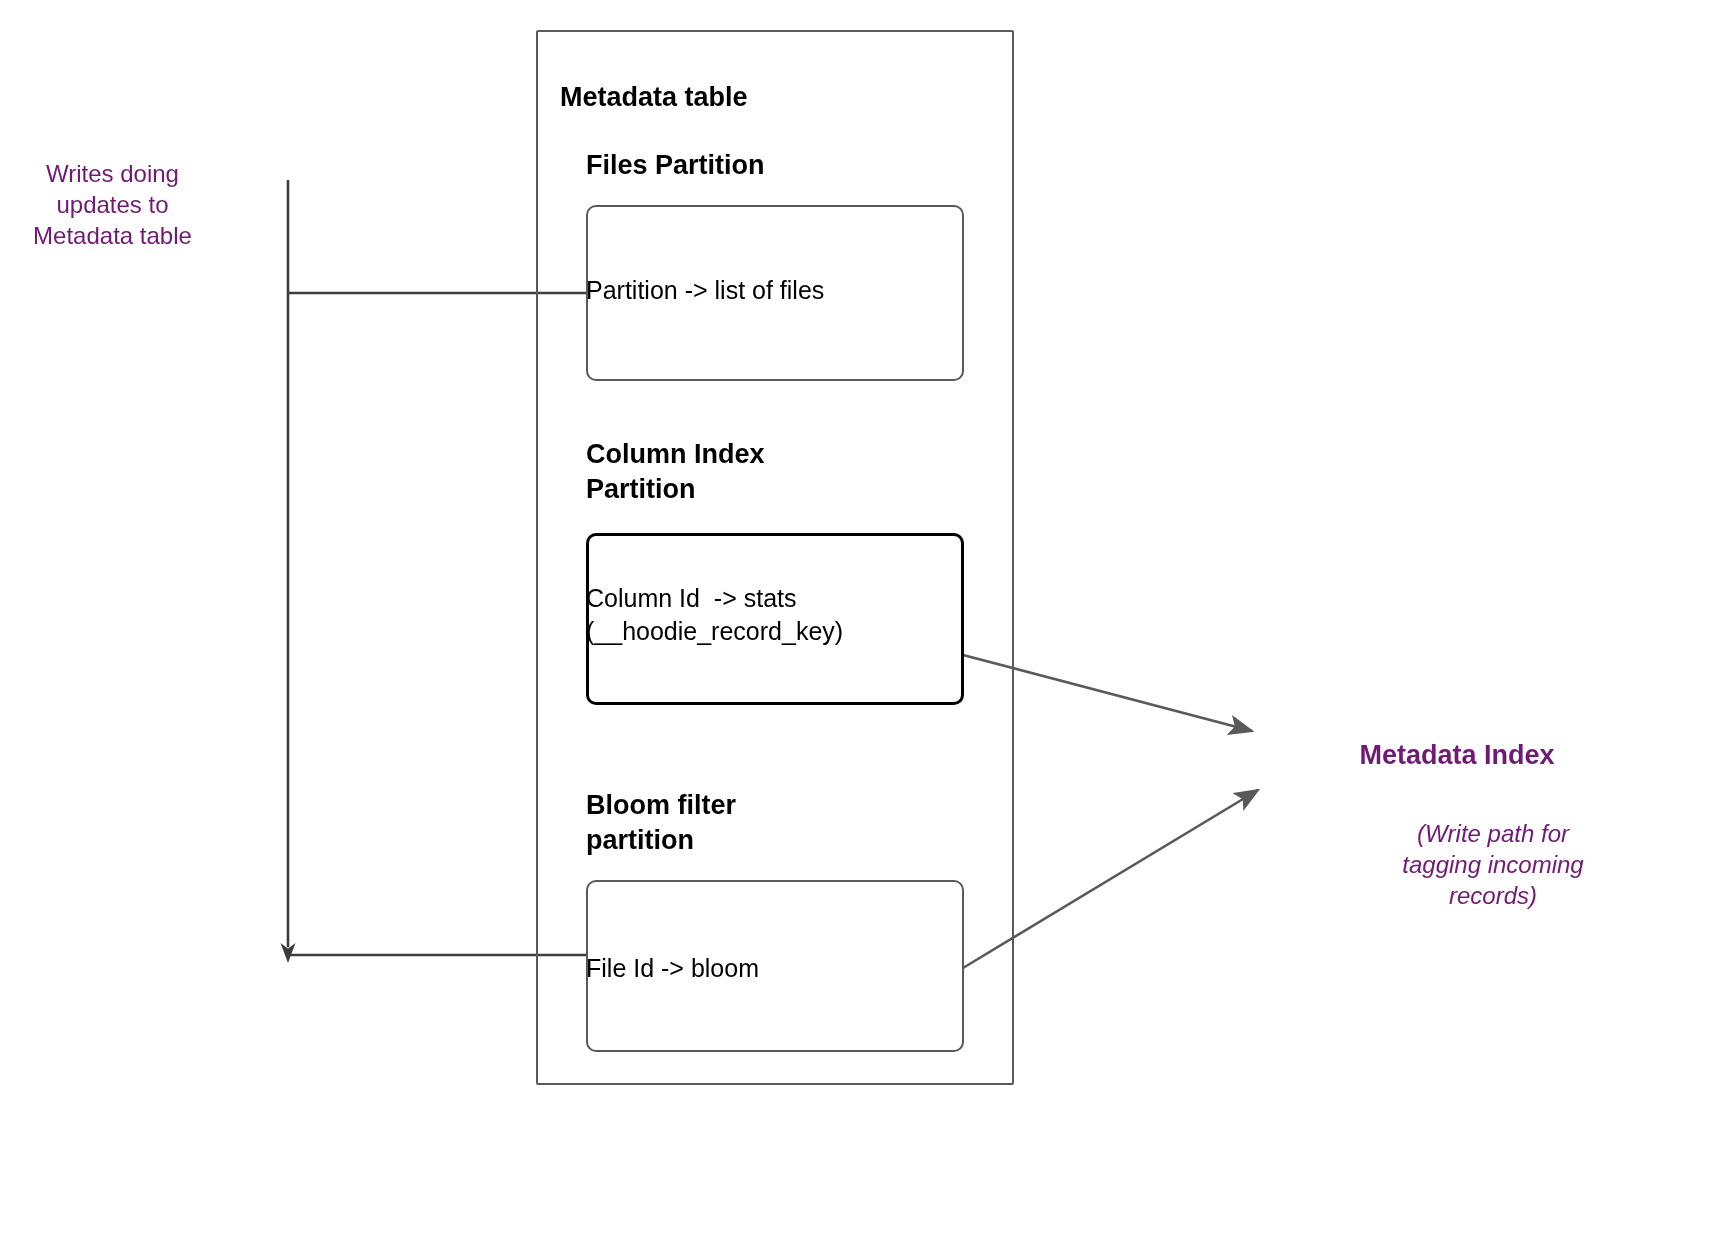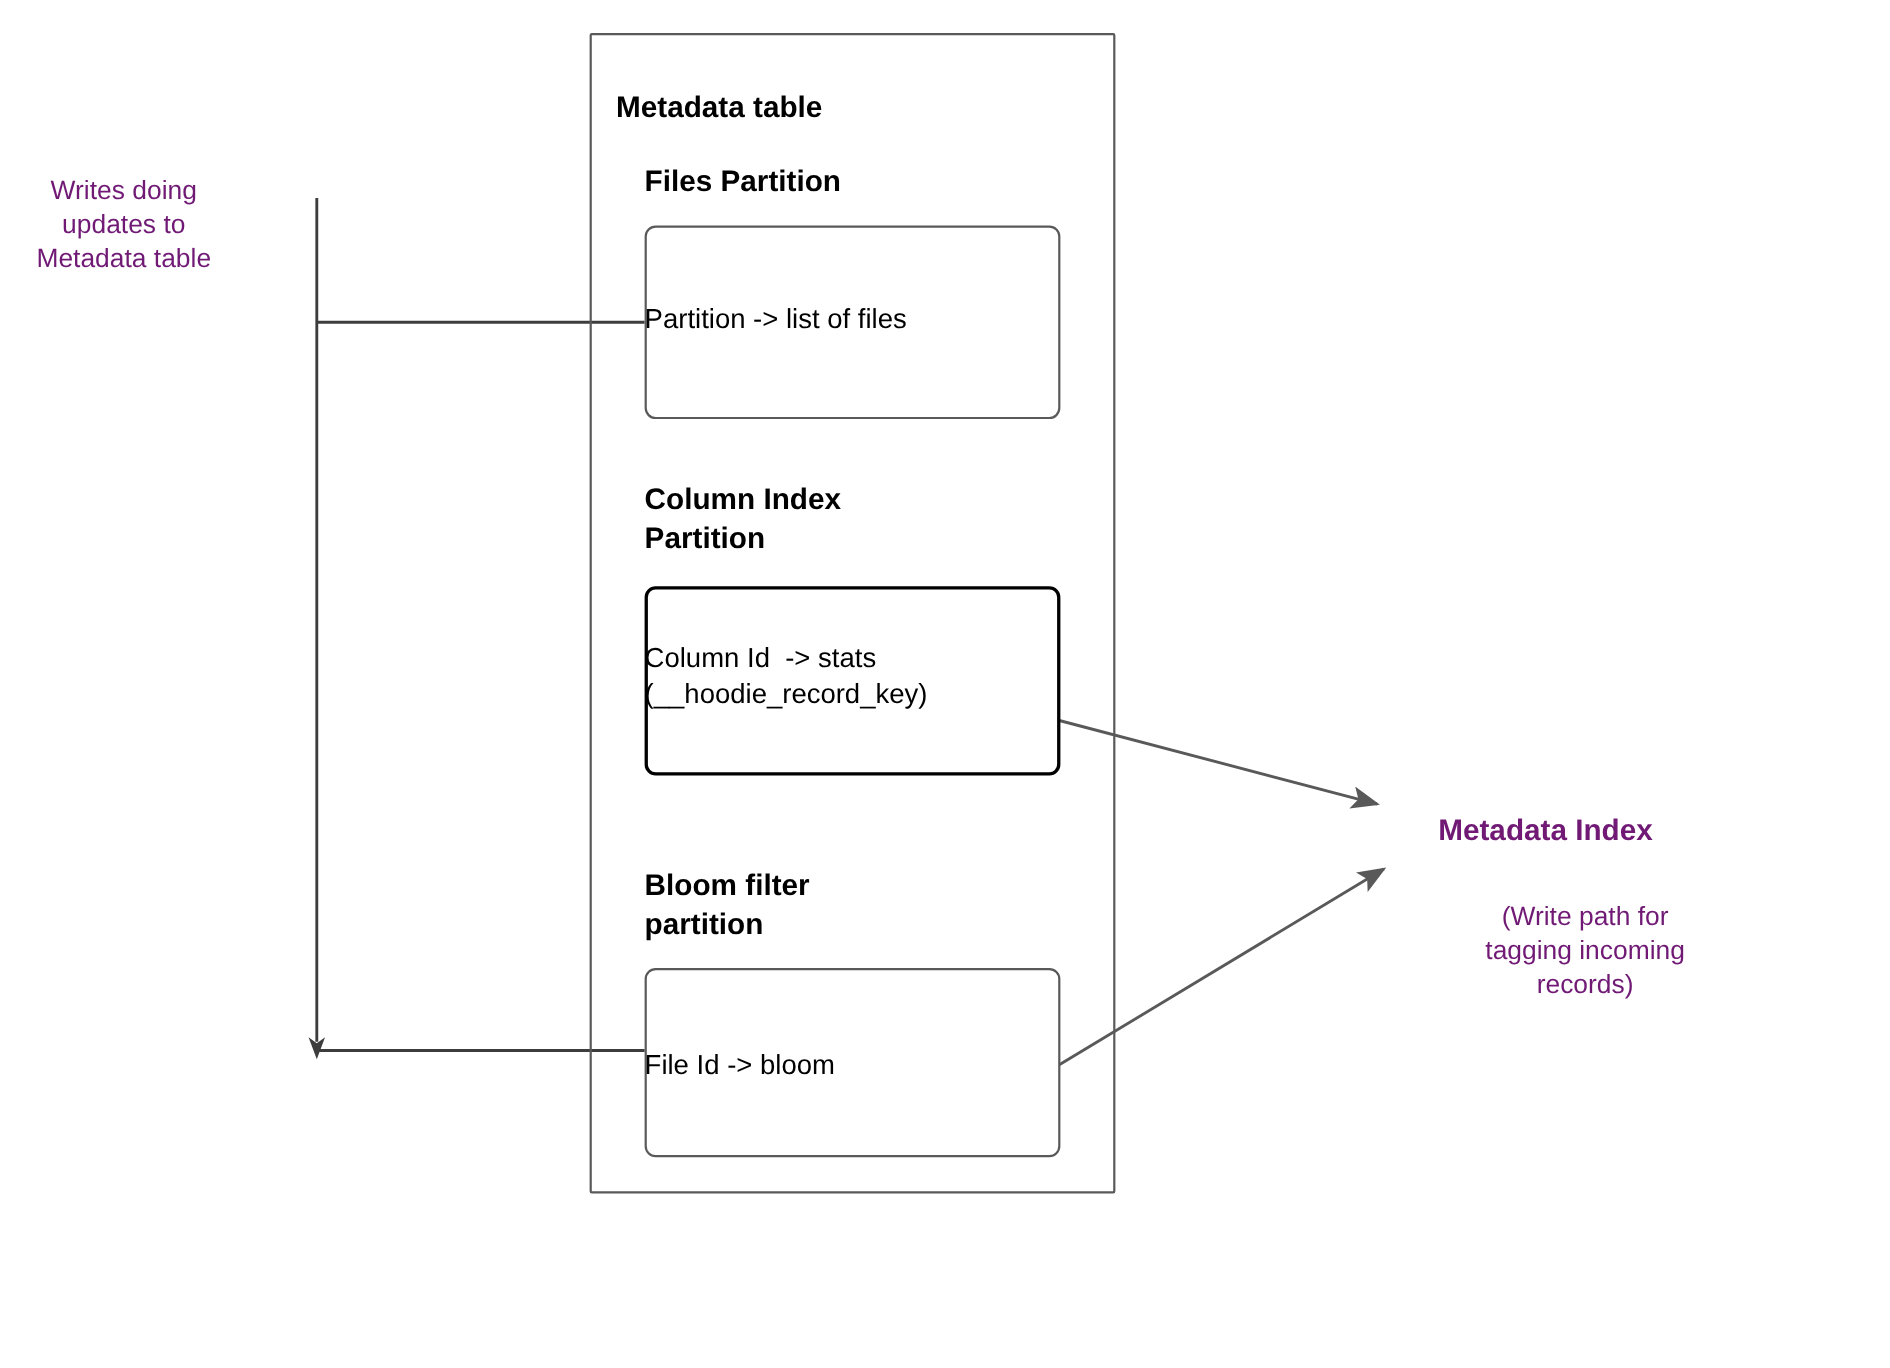--- a/index.html
+++ b/index.html
@@ -109,19 +109,19 @@
   <div class="box thick" style="left:586px; top:533px; width:378px; height:172px;"></div>
   <div class="box-label bold" style="left:586px; width:378px; top:788px; font-size:27px;">Bloom filter
 partition</div>
 
   <div class="box-label" style="left:586px; width:378px; top:582px; font-size:25px;">Column Id  -&gt; stats
 (__hoodie_record_key)</div>
 
   <div class="box" style="left:586px; top:880px; width:378px; height:172px;"></div>
   <div class="box-label" style="left:586px; width:413px; top:952px; font-size:25px;">File Id -&gt; bloom</div>
 
-  <div class="txt bold" style="left:1260px; top:738px; width:290px; font-size:27px;">Metadata Index</div>
+  <div class="txt bold" style="left:1312px; top:738px; width:290px; font-size:27px;">Metadata Index</div>
 
-  <div class="txt" style="left:1312px; top:818px; width:258px; font-size:24px;">(Write path for
+  <div class="txt" style="left:1364px; top:818px; width:258px; font-size:24px;font-style:italic;">(Write path for
 tagging incoming
 records)</div>
 
 </div>
 
 </body></html>

